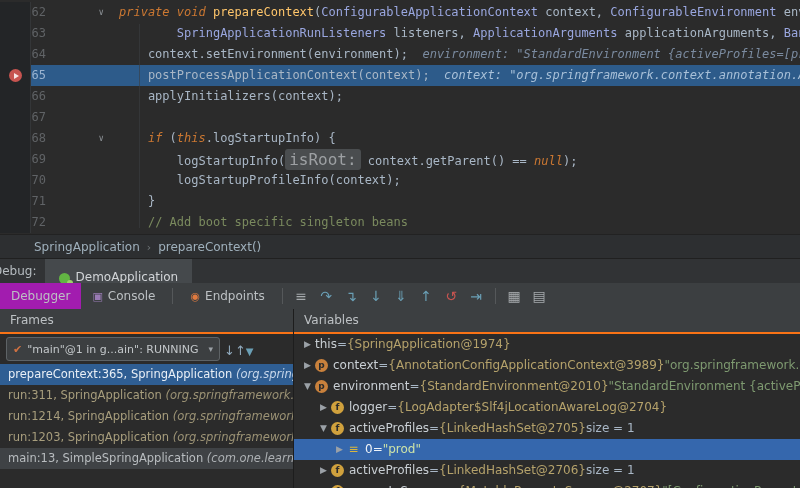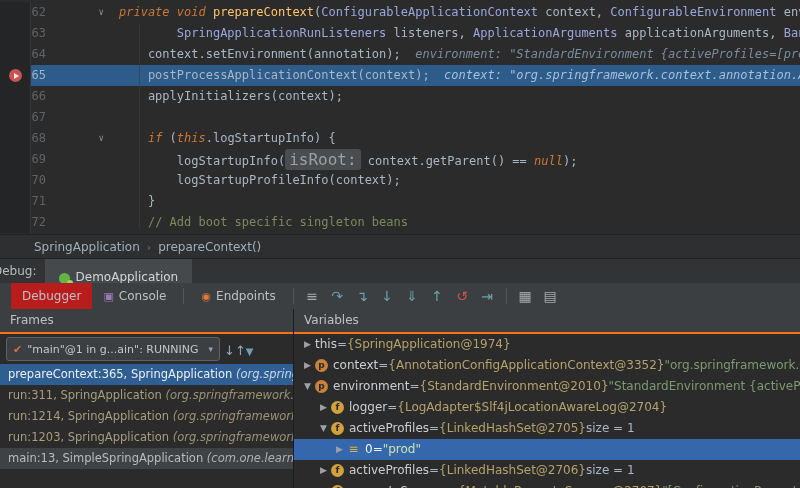--- a/index.html
+++ b/index.html
@@ -42,21 +42,21 @@
   .debug-label{color:#b6bcc0;font-size:12px;line-height:25px;margin-left:-7px;white-space:nowrap;}
   .session-tab{margin-left:8px;display:flex;align-items:flex-end;gap:6px;background:#45494c;padding:0 14px;}
   .spring-icon{width:11px;height:11px;border-radius:50%;background:var(--spring-green);position:relative;flex:none;}
   .spring-icon::after{content:"";position:absolute;right:-3px;bottom:-2px;width:6px;height:6px;border-radius:50%;background:#9ed36a;}
   .session-tab-label{color:#d2d5d8;font-size:12px;}
 
   
   .debug-toolbar{position:absolute;top:283px;left:0;right:0;height:26px;background:var(--toolbar-bg);
                  border-bottom:1px solid #242424;display:flex;align-items:center;font-size:12px;color:#bcc0c3;}
   .tool-tab{display:flex;align-items:center;gap:5px;padding:0 11px;height:26px;cursor:default;}
-  .tool-tab.selected{background:#b91c1c;margin-left:11px;}
+  .tool-tab.selected{background:#a21caf;}
   .tab-ico{font-size:11px;line-height:1;}
   .console-ico{color:#9a7bb5;}
   .endpoints-ico{color:#e07a3f;}
   .tool-sep{width:1px;height:16px;background:#55585a;margin:0 6px;flex:none;}
   .tool-ico{display:inline-block;width:25px;text-align:center;font-size:14px;line-height:26px;}
   .tool-ico.teal{color:var(--icon-teal);}
   .tool-ico.grey{color:#a7abae;}
   .tool-ico.red{color:var(--icon-red);}
   #toolbar-icons{display:flex;align-items:center;}
 
@@ -104,21 +104,21 @@
   .var-row.selected .var-str{color:#cde3a8;}
 </style>
 </head>
 <body>
 
 <div class="ide">
 
   <div class="editor" id="editor">
       <div class="code-line"><span class="gstrip"></span><span class="gnum">362</span><span class="gfold">∨</span><span class="code-text"><span class="tk-kw">private </span><span class="tk-kw">void </span><span class="tk-method">prepareContext</span><span class="tk-pl">(</span><span class="tk-type">ConfigurableApplicationContext</span><span class="tk-pl"> context, </span><span class="tk-type">ConfigurableEnvironment</span><span class="tk-pl"> environment,</span></span></div>
       <div class="code-line"><span class="gstrip"></span><span class="gnum">363</span><span class="gfold"></span><span class="code-text"><span class="tk-pl">        </span><span class="tk-type">SpringApplicationRunListeners</span><span class="tk-pl"> listeners, </span><span class="tk-type">ApplicationArguments</span><span class="tk-pl"> applicationArguments, </span><span class="tk-type">Banner</span></span></div>
-      <div class="code-line"><span class="gstrip"></span><span class="gnum">364</span><span class="gfold"></span><span class="code-text"><span class="tk-pl">    context.setEnvironment(annotation);</span><span class="tk-hint">  environment: "StandardEnvironment {activeProfiles=[prod], default</span></span></div>
+      <div class="code-line"><span class="gstrip"></span><span class="gnum">364</span><span class="gfold"></span><span class="code-text"><span class="tk-pl">    context.setEnvironment(environment);</span><span class="tk-hint">  environment: "StandardEnvironment {activeProfiles=[prod], default</span></span></div>
       <div class="code-line exec"><span class="gstrip"><span class="bp"></span></span><span class="gnum">365</span><span class="gfold"></span><span class="code-text"><span class="tk-pl">    postProcessApplicationContext(context);</span><span class="tk-hint">  context: "org.springframework.context.annotation.AnnotationCo</span></span></div>
       <div class="code-line"><span class="gstrip"></span><span class="gnum">366</span><span class="gfold"></span><span class="code-text"><span class="tk-pl">    applyInitializers(context);</span></span></div>
       <div class="code-line"><span class="gstrip"></span><span class="gnum">367</span><span class="gfold"></span></div>
       <div class="code-line"><span class="gstrip"></span><span class="gnum">368</span><span class="gfold">∨</span><span class="code-text"><span class="tk-pl">    </span><span class="tk-kw">if</span><span class="tk-pl"> (</span><span class="tk-kw">this</span><span class="tk-pl">.logStartupInfo) {</span></span></div>
       <div class="code-line"><span class="gstrip"></span><span class="gnum">369</span><span class="gfold"></span><span class="code-text"><span class="tk-pl">        logStartupInfo(</span><span class="tk-chip">isRoot:</span><span class="tk-pl"> context.getParent() == </span><span class="tk-kw">null</span><span class="tk-pl">);</span></span></div>
       <div class="code-line"><span class="gstrip"></span><span class="gnum">370</span><span class="gfold"></span><span class="code-text"><span class="tk-pl">        logStartupProfileInfo(context);</span></span></div>
       <div class="code-line"><span class="gstrip"></span><span class="gnum">371</span><span class="gfold"></span><span class="code-text"><span class="tk-pl">    }</span></span></div>
       <div class="code-line"><span class="gstrip"></span><span class="gnum">372</span><span class="gfold"></span><span class="code-text"><span class="tk-pl">    </span><span class="tk-comment">// Add boot specific singleton beans</span></span></div>
     </div>
 
@@ -196,21 +196,21 @@
             <span class="tree-arrow">▶</span>
             <span class="var-name">this</span>
             <span class="var-eq"> = </span>
             <span class="var-ref">{SpringApplication@1974}</span>
           </div>
           <div class="var-row" style="padding-left: 6px;">
             <span class="tree-arrow">▶</span>
             <span class="var-ico circ p">p</span>
             <span class="var-name">context</span>
             <span class="var-eq"> = </span>
-            <span class="var-ref">{AnnotationConfigApplicationContext@3352} </span>
+            <span class="var-ref">{AnnotationConfigApplicationContext@3989} </span>
             <span class="var-str">"org.springframework.context.an</span>
           </div>
           <div class="var-row" style="padding-left: 6px;">
             <span class="tree-arrow">▼</span>
             <span class="var-ico circ p">p</span>
             <span class="var-name">environment</span>
             <span class="var-eq"> = </span>
             <span class="var-ref">{StandardEnvironment@2010} </span>
             <span class="var-str">"StandardEnvironment {activeProfiles=[prod</span>
           </div>

